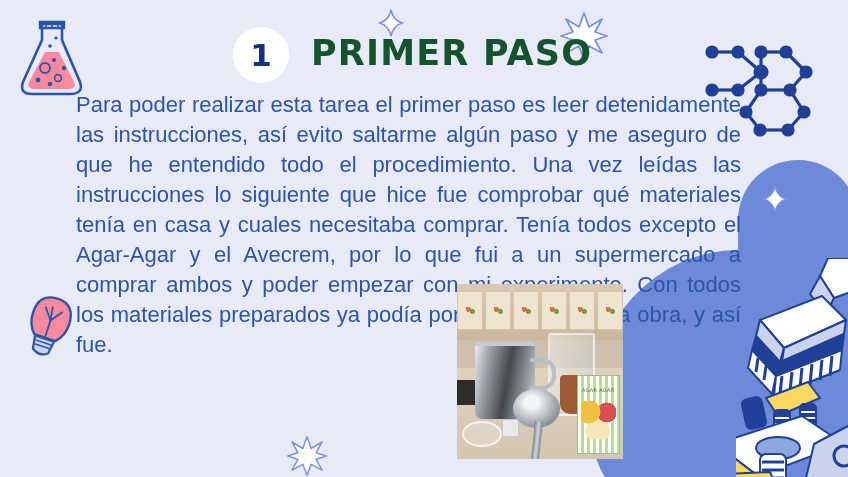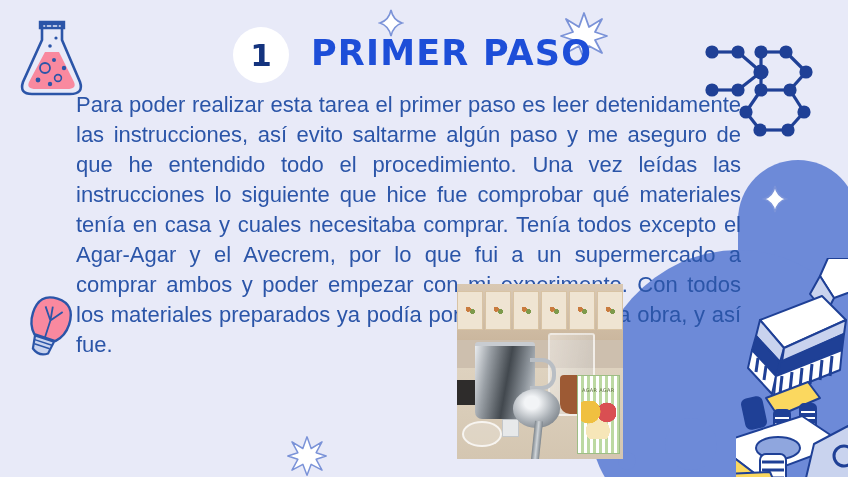--- a/index.html
+++ b/index.html
@@ -81,21 +81,21 @@
     font-family: "DejaVu Sans", sans-serif;
     line-height: 1;
   }
   .title {
     position: absolute;
     left: 311px;
     top: 33px;
     font-size: 35px;
     font-weight: bold;
     letter-spacing: 1.2px;
-    color: #1d4ed8;
+    color: #14532d;
     font-family: "DejaVu Sans", sans-serif;
   }
 
   
   .body-text {
     position: absolute;
     left: 76px;
     top: 90px;
     width: 665px;
     color: #2b55a8;

